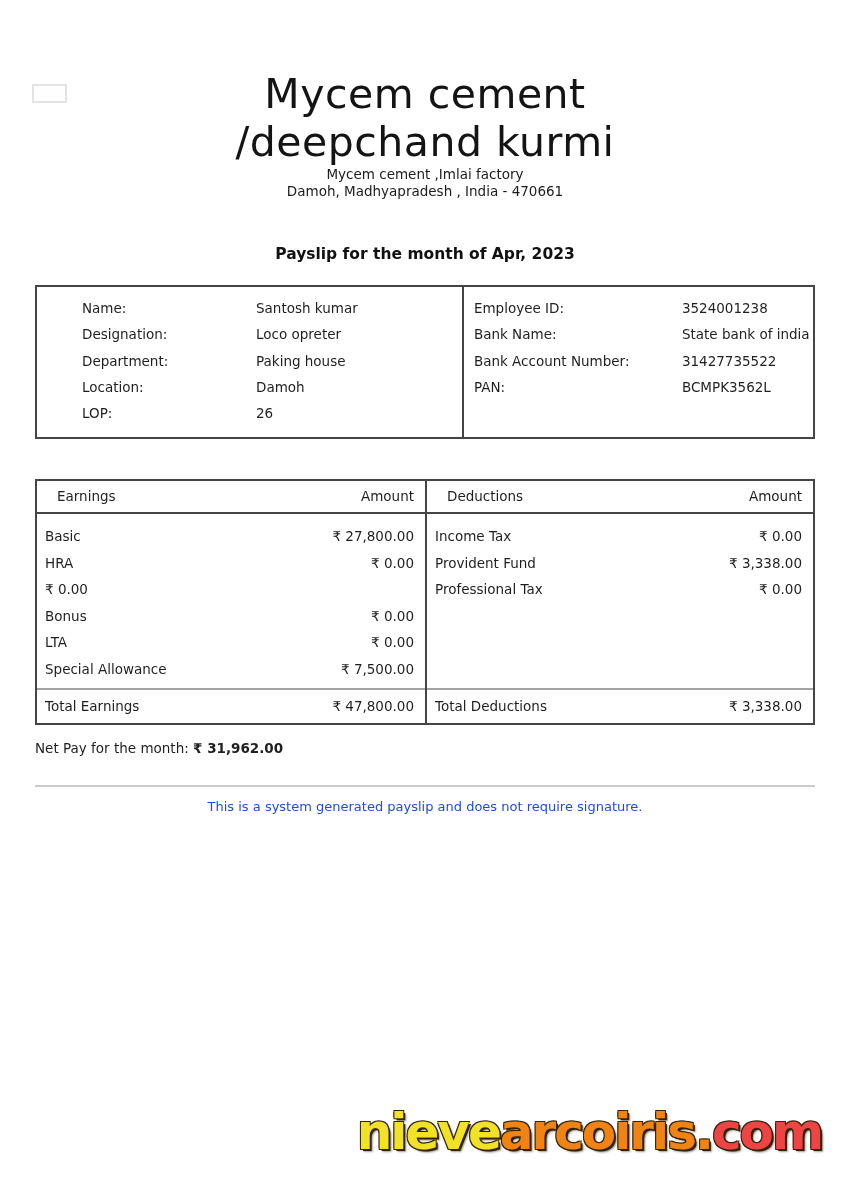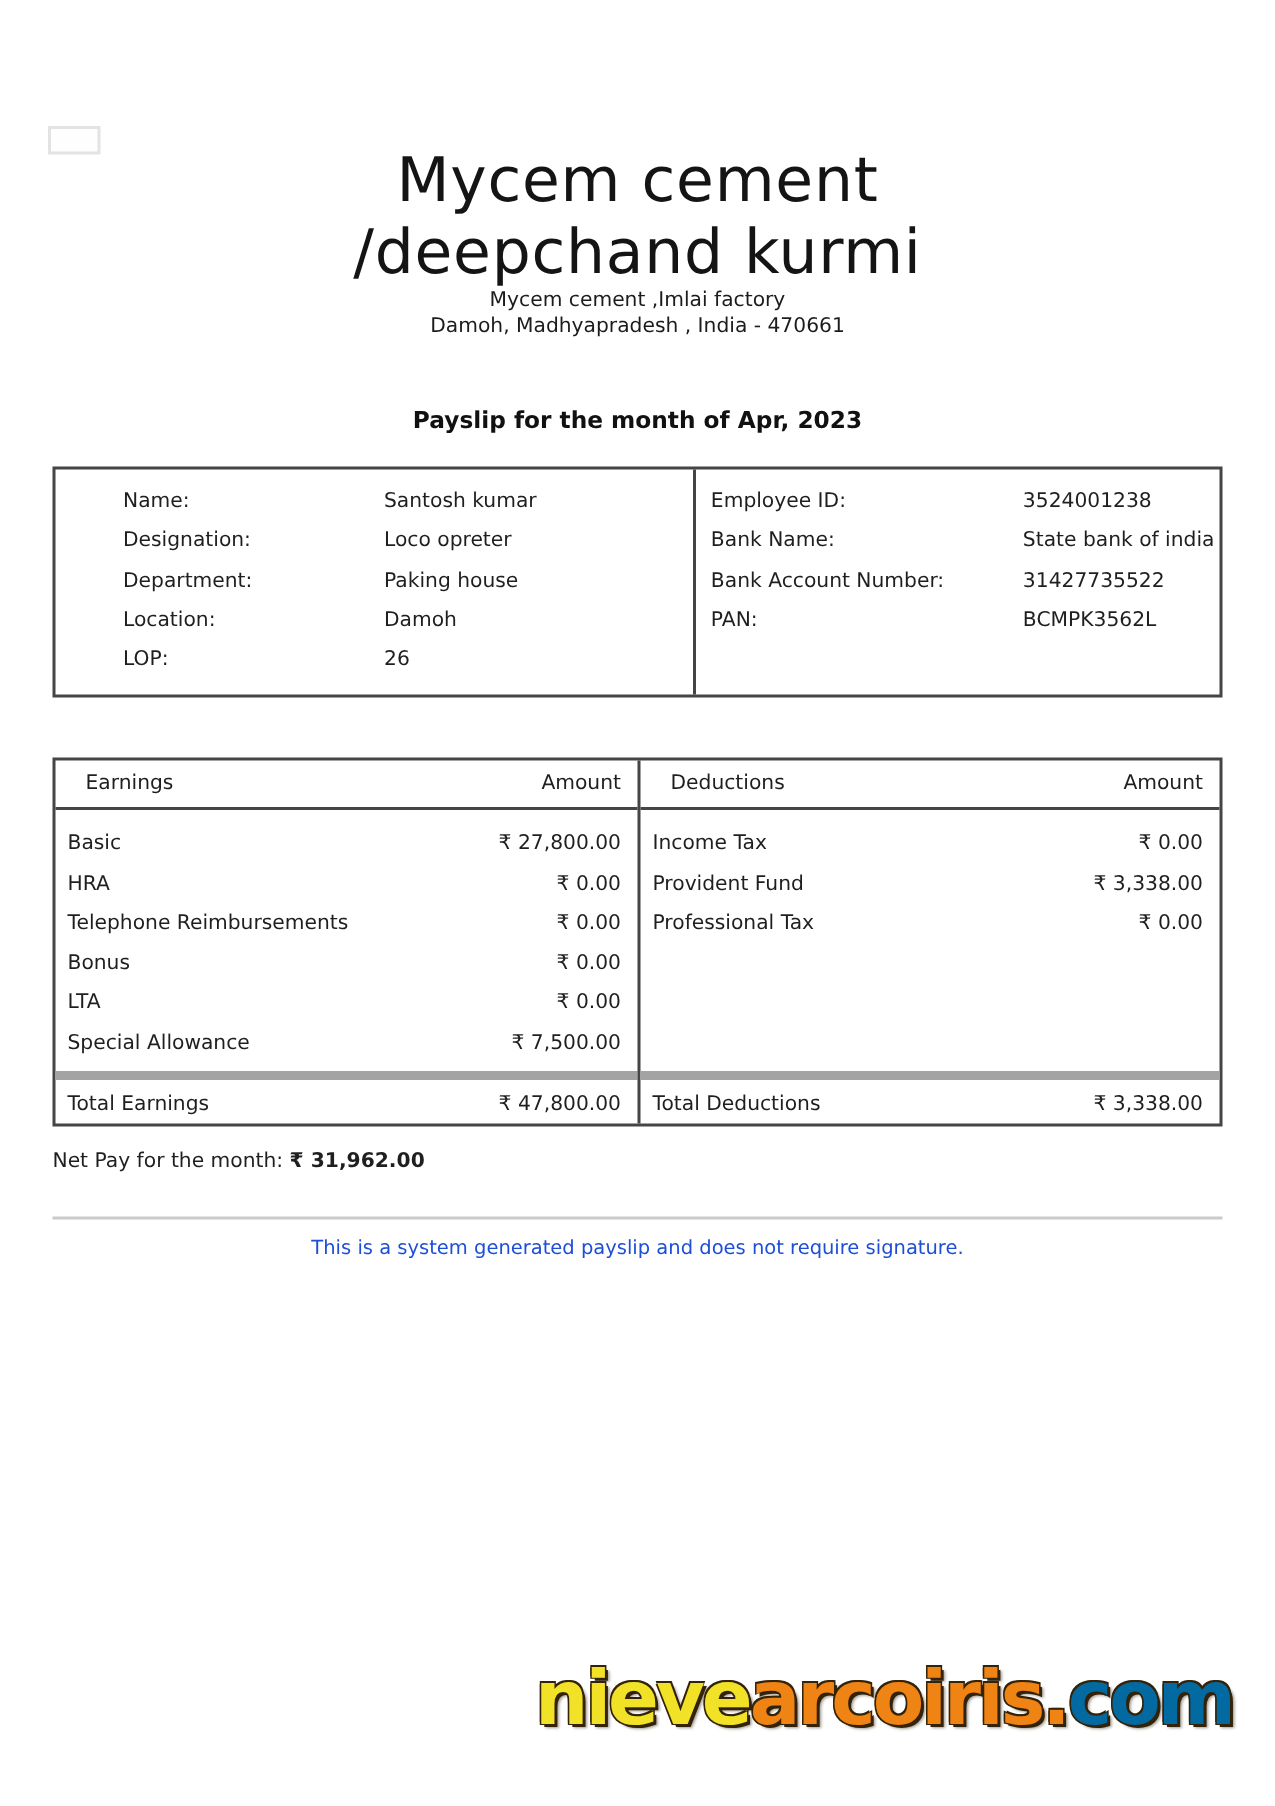--- a/index.html
+++ b/index.html
@@ -16,21 +16,21 @@
   .logo-placeholder {
     position: absolute;
     left: 32px; top: 84px;
     width: 35px; height: 19px;
     border: 2px solid #e3e3e3;
     background: #fefefe;
   }
   .content { padding: 0 35px; }
 
   .main-title {
-    margin-top: 96px;
+    margin-top: 70px;
     text-align: center;
     font-weight: 400;
     font-size: 41px;
     line-height: 48px;
     letter-spacing: 0.5px;
     color: #141414;
   }
   .address {
     text-align: center;
     font-size: 13.5px;
@@ -75,22 +75,23 @@
   .pay-body { height: 174px; padding-top: 9px; text-align: right; }
   .pay-row {
     display: flex; justify-content: space-between;
     line-height: 26.4px; font-size: 13.5px;
     padding: 0 11px 0 8px;
   }
   .pay-total {
     display: flex; justify-content: space-between;
     height: 35px; line-height: 33px;
     padding: 0 11px 0 8px;
-    border-top: 6px solid #a3a3a3;
+    border-top: 2px solid #a3a3a3;
     font-size: 13.5px;
+    align-items: center;
   }
 
   .net-pay { margin-top: 15px; font-size: 13.5px; }
   .net-pay .net-amount { font-weight: bold; }
 
   .divider {
     margin-top: 29px;
     border: none;
     border-top: 2px solid #cbcbcb;
     height: 0;
@@ -115,21 +116,21 @@
     white-space: nowrap;
     text-shadow:
       -1px -1px 0 #33230a,
        1px -1px 0 #33230a,
       -1px  1px 0 #33230a,
        2px  2px 0 #33230a,
        3px  3px 2px rgba(51, 35, 10, 0.45);
   }
   .wm-part-1 { color: #f2e227; }
   .wm-part-2 { color: #ef8313; }
-  .wm-part-3 { color: #0369a1; }
+  .wm-part-3 { color: #ef4444; }
 </style>
 </head>
 <body>
 
 <div class="logo-placeholder"></div>
 
 <div class="content">
 
   <h1 class="main-title">
     <span>Mycem cement</span><br>
@@ -195,21 +196,20 @@
       <div class="pay-body">
         <div class="pay-row">
           <span>Basic</span>
           <span>₹ 27,800.00</span>
         </div>
         <div class="pay-row">
           <span>HRA</span>
           <span>₹ 0.00</span>
         </div>
         <div class="pay-row">
-          <span>Telephone Reimbursements</span>
           <span>₹ 0.00</span>
         </div>
         <div class="pay-row">
           <span>Bonus</span>
           <span>₹ 0.00</span>
         </div>
         <div class="pay-row">
           <span>LTA</span>
           <span>₹ 0.00</span>
         </div>

